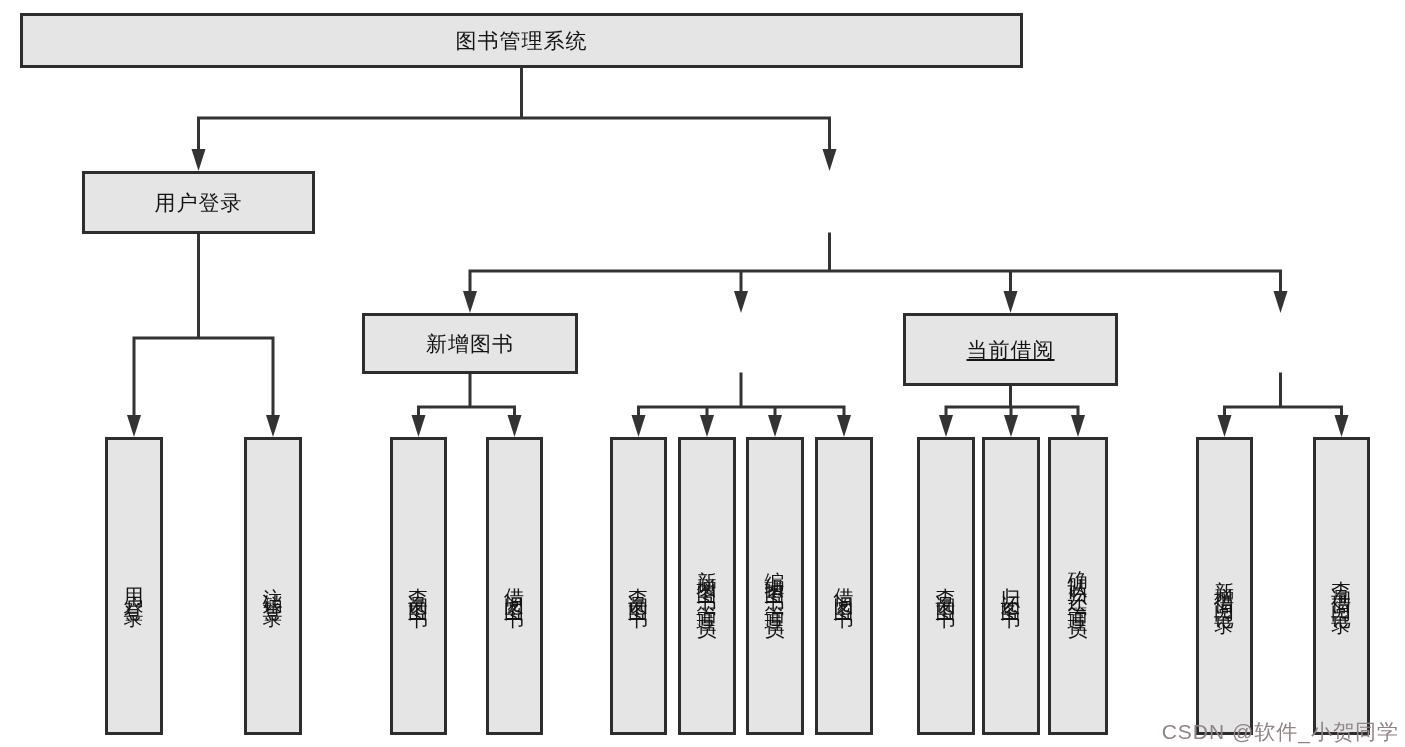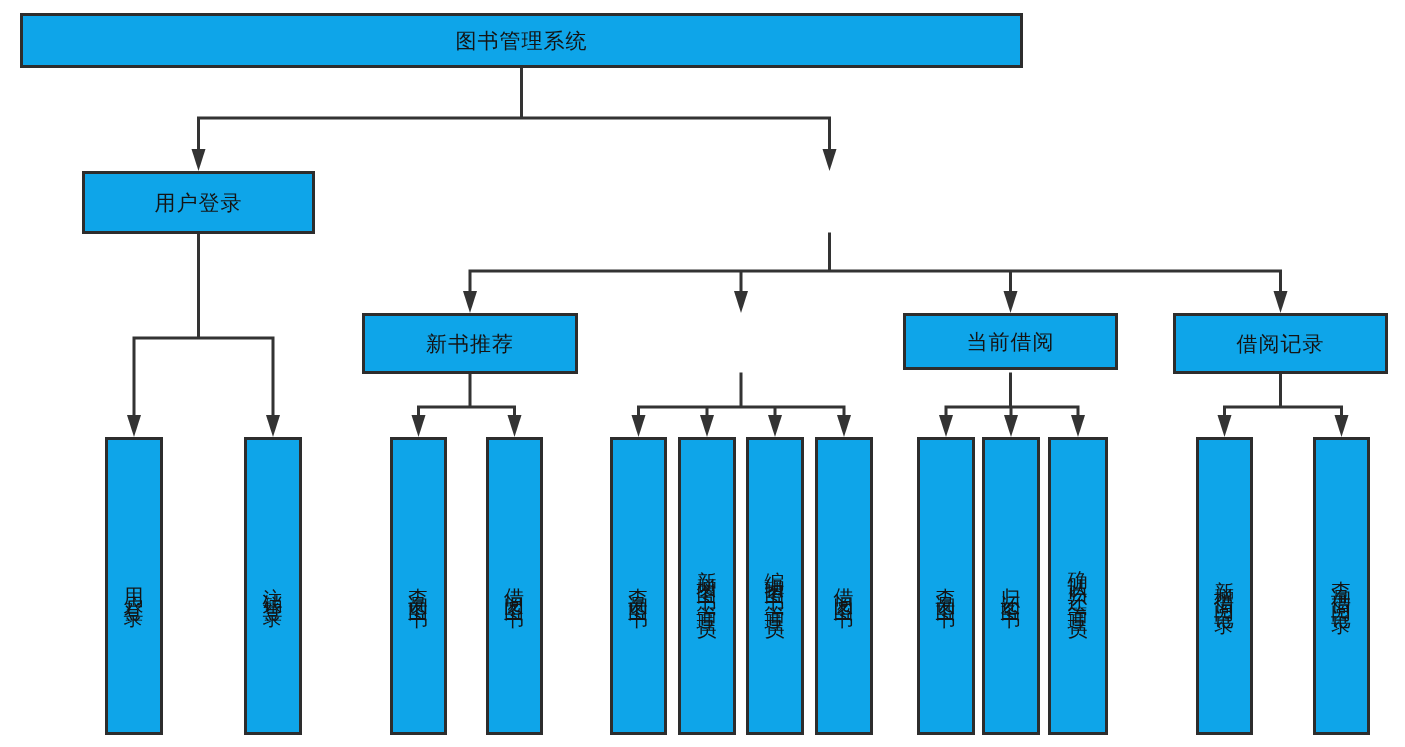--- a/index.html
+++ b/index.html
@@ -18,21 +18,21 @@
   #wires {
     position: absolute;
     left: 0;
     top: 0;
     z-index: 1;
   }
   .box {
     position: absolute;
     box-sizing: border-box;
     border: 3px solid #2d2d2d;
-    background: #0ea5e9;
+    background: #e5e5e5;
     display: flex;
     align-items: center;
     justify-content: center;
     color: #141414;
     z-index: 2;
     text-align: right;
   }
   .h-box {
     font-size: 21px;
     letter-spacing: 1px;
@@ -91,35 +91,35 @@
       <polygon points="1071,415 1085,415 1078,437"></polygon>
       <polygon points="1217.5,415 1231.5,415 1224.5,437"></polygon>
       <polygon points="1334.5,415 1348.5,415 1341.5,437"></polygon>
     </g>
   </svg>
 
   <div class="box h-box" style="left:20px; top:13px; width:1003px; height:55px;">图书管理系统</div>
 
   <div class="box h-box" style="left:82px; top:171px; width:233px; height:63px;">用户登录</div>
 
-  <div class="box h-box" style="left:362px; top:313px; width:216px; height:61px;">新书推荐</div>
-  <div class="box h-box" style="left:903px; top:313px; width:215px; height:57px;">当前借阅</div>
-  <div class="box h-box" style="left:1173px; top:313px; width:215px; height:61px;">借阅记录</div>
+  <div class="box h-box" style="left:362px; top:313px; width:216px; height:61px;">新增图书</div>
+  <div class="box h-box" style="left:903px; top:313px; width:215px; height:73px;text-decoration:underline;">当前借阅</div>
 
   <div class="box v-box" style="left:105px; top:437px; width:58px; height:298px;">用户登录</div>
   <div class="box v-box" style="left:244px; top:437px; width:58px; height:298px;">注销登录</div>
 
   <div class="box v-box" style="left:390px; top:437px; width:57px; height:298px;">查询图书</div>
   <div class="box v-box" style="left:486px; top:437px; width:57px; height:298px;">借阅图书</div>
 
   <div class="box v-box" style="left:610px; top:437px; width:57px; height:298px;">查询图书</div>
   <div class="box v-box" style="left:678px; top:437px; width:58px; height:298px;">新增图书（管理员）</div>
   <div class="box v-box" style="left:746px; top:437px; width:58px; height:298px;">编辑图书（管理员）</div>
   <div class="box v-box" style="left:815px; top:437px; width:58px; height:298px;">借阅图书</div>
 
   <div class="box v-box" style="left:917px; top:437px; width:58px; height:298px;">查询图书</div>
   <div class="box v-box" style="left:982px; top:437px; width:58px; height:298px;">归还图书</div>
   <div class="box v-box" style="left:1048px; top:437px; width:60px; height:298px;">确认归还（管理员）</div>
 
   <div class="box v-box" style="left:1196px; top:437px; width:57px; height:298px;">新增借阅记录</div>
   <div class="box v-box" style="left:1313px; top:437px; width:57px; height:298px;">查询借阅记录</div>
 
+  <div id="watermark">CSDN @软件_小贺同学</div>
 </div>
 
 </body></html>

